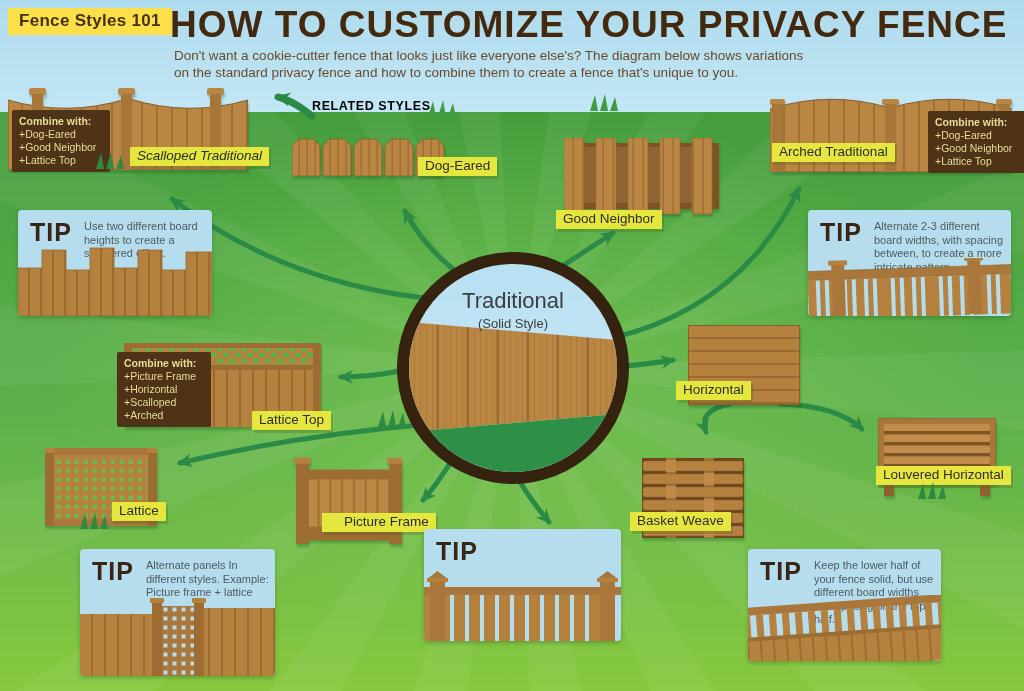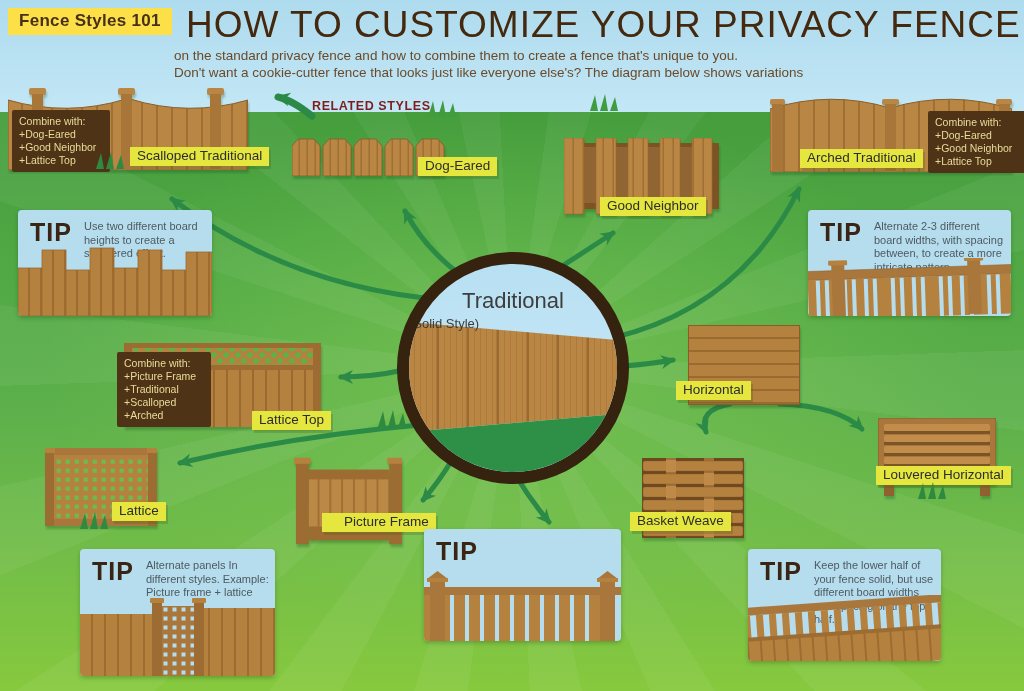--- a/index.html
+++ b/index.html
@@ -8,52 +8,52 @@
   
   #sky{position:absolute;left:0;top:0;width:1024px;height:114px;background:linear-gradient(180deg,#aedbee 0%,#c3e7f6 100%);}
   #grass{position:absolute;left:0;top:112px;width:1024px;height:579px;
     background:
       radial-gradient(ellipse 760px 420px at 513px 260px, rgba(150,215,90,0.40), rgba(150,215,90,0) 62%),
       linear-gradient(180deg,#459d3c 0%,#4fa844 25%,#5db04b 52%,#74be48 78%,#87c93e 100%);}
   #rays{position:absolute;left:0;top:112px;width:1024px;height:579px;
     background:repeating-conic-gradient(from 8deg at 513px 256px, rgba(255,255,255,0.05) 0deg 9deg, rgba(255,255,255,0) 9deg 20deg);}
   
   .badge{position:absolute;left:8px;top:8px;background:#fde047;color:#46301a;font-size:17px;font-weight:bold;padding:3px 11px 4px;letter-spacing:0.3px;}
-  .title{position:absolute;left:186px;top:4px;color:#44290f;font-size:37px;font-weight:normal;letter-spacing:1px;white-space:nowrap;}
+  .title{position:absolute;left:170px;top:4px;color:#44290f;font-size:37px;font-weight:bold;letter-spacing:1px;white-space:nowrap;}
   .subtitle{position:absolute;left:174px;top:47px;color:#6a4a2a;font-size:13.5px;line-height:17px;}
-  .related{position:absolute;left:312px;top:99px;color:#7f1d1d;font-size:12.5px;font-weight:bold;letter-spacing:0.6px;}
+  .related{position:absolute;left:312px;top:99px;color:#000000;font-size:12.5px;font-weight:bold;letter-spacing:0.6px;}
   
   .fence{position:absolute;filter:drop-shadow(1px 3px 1px rgba(25,80,30,0.30));}
   .tag{position:absolute;background:#e5e73f;color:#2d2d2d;font-size:13.5px;padding:1px 7px 3px;white-space:nowrap;box-shadow:2px 3px 0 rgba(70,90,15,0.25);}
   .combine{position:absolute;background:#4f3316;color:#e8dc9a;font-size:10.5px;line-height:13px;padding:5px 7px;border-radius:2px;}
-  .combine .c-title{font-weight:normal;}
+  .combine .c-title{font-weight:bold;}
   .tip{position:absolute;background:#b5ddee;border-radius:4px;overflow:hidden;box-shadow:0 2px 4px rgba(0,40,0,0.25);}
   .tip-head{position:absolute;left:12px;top:8px;color:#3a2413;font-weight:bold;font-size:25px;letter-spacing:1px;}
   .tip-text{position:absolute;color:#4e5a60;font-size:11px;line-height:13.5px;}
   .tip-art{position:absolute;left:0;bottom:0;}
   .hboards{background:repeating-linear-gradient(180deg,#b5813f 0 11px,#9a6a31 11px 13px);border:1px solid #8a5c28;box-sizing:border-box;}
   #circle{position:absolute;left:397px;top:252px;width:208px;height:208px;border:12px solid #35220f;border-radius:50%;overflow:hidden;background:linear-gradient(180deg,#b7e0f2,#cfeaf8);}
   .circle-title{position:absolute;width:100%;text-align:center;top:24px;color:#3d3d3d;font-size:22px;}
-  .circle-sub{position:absolute;width:100%;top:52px;color:#3d3d3d;font-size:13px;}
+  .circle-sub{position:absolute;width:100%;text-align:center;top:52px;color:#3d3d3d;font-size:13px;}
   .arrows{position:absolute;left:0;top:0;pointer-events:none;}
   .tuft{position:absolute;}
 </style>
 </head>
 <body>
 
 <div id="stage">
   <div id="sky"></div>
   <div id="grass"></div>
   <div id="rays"></div>
 
   <div class="badge">Fence Styles 101</div>
   <div class="title">HOW TO CUSTOMIZE YOUR PRIVACY FENCE</div>
   <div class="subtitle">
+    <div>Don't want a cookie-cutter fence that looks just like everyone else's? The diagram below shows variations</div>
     <div>on the standard privacy fence and how to combine them to create a fence that's unique to you.</div>
-    <div>Don't want a cookie-cutter fence that looks just like everyone else's? The diagram below shows variations</div>
   </div>
 
   <svg class="arrows" width="1024" height="691">
     <defs>
       <marker id="ah" markerUnits="userSpaceOnUse" markerWidth="18" markerHeight="18" refX="13" refY="8" orient="auto">
         <path d="M1,1 L16,8 L1,15 L5.5,8 Z" fill="#2b8a46"></path>
       </marker>
     </defs>
     <g stroke="#2b8a46" stroke-width="5" fill="none" stroke-linecap="round">
       <path d="M446,300 Q290,288 172,199" marker-end="url(#ah)"></path>
@@ -279,29 +279,29 @@
   </div>
   <div class="combine" style="left:928px;top:111px;width:84px;">
     <div class="c-title">Combine with:</div>
     <div>+Dog-Eared</div>
     <div>+Good Neighbor</div>
     <div>+Lattice Top</div>
   </div>
   <div class="combine" style="left:117px;top:352px;width:80px;">
     <div class="c-title">Combine with:</div>
     <div>+Picture Frame</div>
-    <div>+Traditional</div>
+    <div>+Horizontal</div>
     <div>+Scalloped</div>
     <div>+Arched</div>
   </div>
 
-  <div class="tag" style="left:130px;top:147px;">Scalloped Traditional</div>
+  <div class="tag" style="left:130px;top:147px;font-style:italic;">Scalloped Traditional</div>
   <div class="tag" style="left:418px;top:157px;">Dog-Eared</div>
-  <div class="tag" style="left:556px;top:197px;margin-left:44px;">Good Neighbor</div>
-  <div class="tag" style="left:772px;top:149px;margin-left:28px;">Arched Traditional</div>
+  <div class="tag" style="left:556px;top:210px;">Good Neighbor</div>
+  <div class="tag" style="left:772px;top:143px;">Arched Traditional</div>
   <div class="tag" style="left:252px;top:411px;">Lattice Top</div>
   <div class="tag" style="left:676px;top:381px;">Horizontal</div>
   <div class="tag" style="left:876px;top:466px;">Louvered Horizontal</div>
   <div class="tag" style="left:112px;top:502px;">Lattice</div>
   <div class="tag" style="left:322px;top:513px;padding-left:22px;">Picture Frame</div>
   <div class="tag" style="left:630px;top:512px;">Basket Weave</div>
 
   <div class="tip" style="left:18px;top:210px;width:194px;height:106px;">
     <div class="tip-head">TIP</div>
     <div class="tip-text" style="left:66px;top:10px;width:122px;">Use two different board heights to create a staggered effect.</div>

